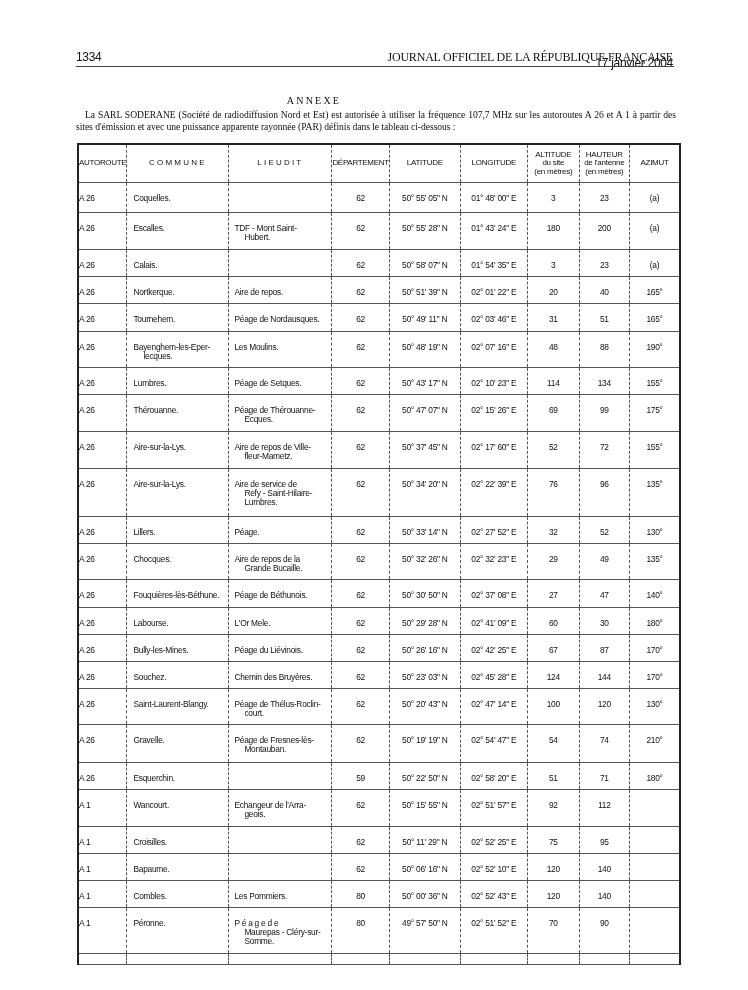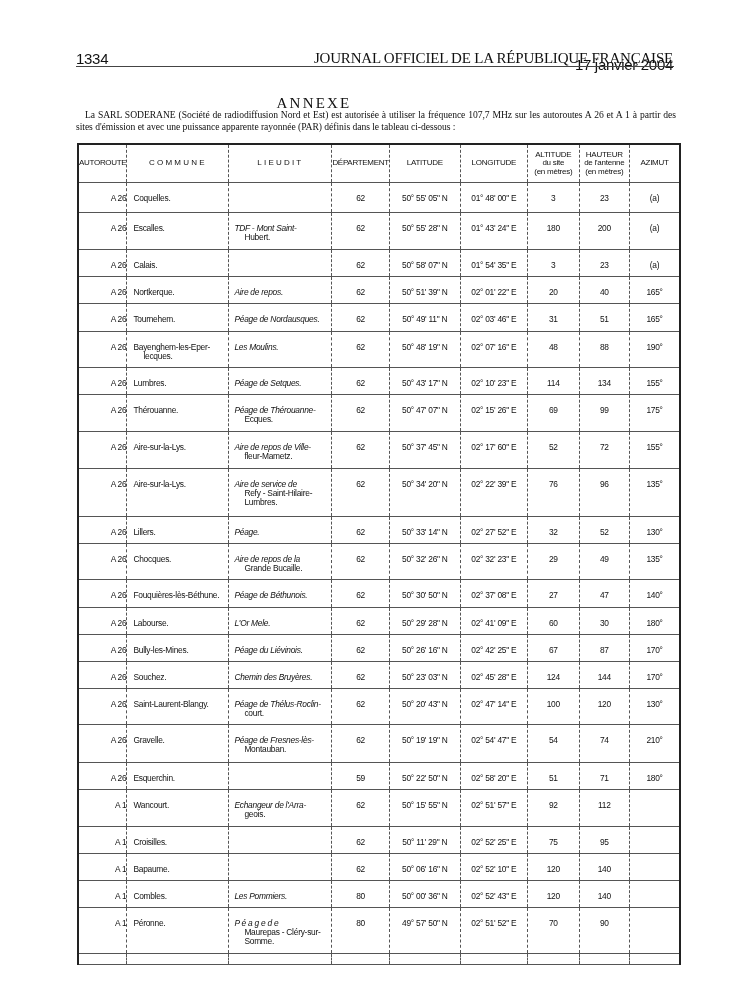--- a/index.html
+++ b/index.html
@@ -2,32 +2,32 @@
 <html><head>
 <meta charset="utf-8">
 <style>
   html, body { margin: 0; padding: 0; background: #ffffff; }
   body {
     width: 748px; height: 990px; position: relative; overflow: hidden;
     font-family: "Liberation Sans", sans-serif; color: #111;
   }
   .page-header {
     position: absolute; left: 76px; top: 46px; width: 597px; height: 20px;
-    font-size: 15px; color: #111;
+    font-size: 12px; color: #111;
   }
   .page-header .pnum { position: absolute; left: 0; top: 4px; letter-spacing: -0.3px; }
   .page-header .jtitle { position: absolute; left: 0; right: 0; top: 4px; text-align: right; letter-spacing: -0.2px; font-family: Liberation Serif, serif; }
   .page-header .pdate { position: absolute; right: 0; top: 10px; letter-spacing: -0.3px; }
   .header-rule {
     position: absolute; left: 76px; top: 66px; width: 598px; height: 0;
     border-top: 1px solid #444;
   }
   .annex-title {
     position: absolute; left: 0; width: 628px; top: 95px; text-align: center;
-    font-family: "Liberation Serif", serif; font-size: 15px; letter-spacing: 2.2px;
+    font-family: "Liberation Serif", serif; font-size: 10px; letter-spacing: 2.2px;
   }
   .intro {
     position: absolute; left: 76px; top: 109px; width: 600px;
     font-family: "Liberation Serif", serif; font-size: 9.6px; line-height: 12px;
     text-indent: 9px; text-align: justify; letter-spacing: -0.05px;
   }
   table.annexe {
     position: absolute; left: 77px; top: 143px;
     border-collapse: collapse; table-layout: fixed;
     font-size: 8.4px; letter-spacing: -0.25px;
@@ -43,24 +43,24 @@
   table.annexe tr > *:last-child { border-right: 2px solid #222; }
   table.annexe thead tr { border-top: 2px solid #222; }
   table.annexe th {
     height: 37px; vertical-align: middle; text-align: center; font-weight: normal;
     font-size: 8px; line-height: 8.5px;
   }
   th.h-auto { font-size: 6.3px; letter-spacing: -0.3px; }
   th.h-dept { font-size: 6.3px; letter-spacing: -0.3px; }
   th.h-spaced { letter-spacing: 2.2px; font-size: 7.8px; }
   td { padding-top: 11px !important; line-height: 9px; }
-  td.c-auto { text-align: right; }
+  td.c-auto { text-align: left; }
   td.c-commune { padding-left: 6px !important; padding-right: 3px !important; }
   td.c-lieu { padding-left: 5px !important; padding-right: 5px !important; text-align: justify; text-align-last: left; }
-  td.c-lieu .wrap { display: block; font-style: italic; }
+  td.c-lieu .wrap { display: block; }
   td.c-lieu .indent { padding-left: 10px; display: block; }
   td.c-commune .indent { padding-left: 10px; display: block; }
   td.c-num { text-align: center; }
   td.c-az { text-align: center; }
   .partial-row td { padding-top: 0 !important; height: 10px; border-bottom: none; }
 </style>
 </head>
 <body>
 
 <div class="page-header">

